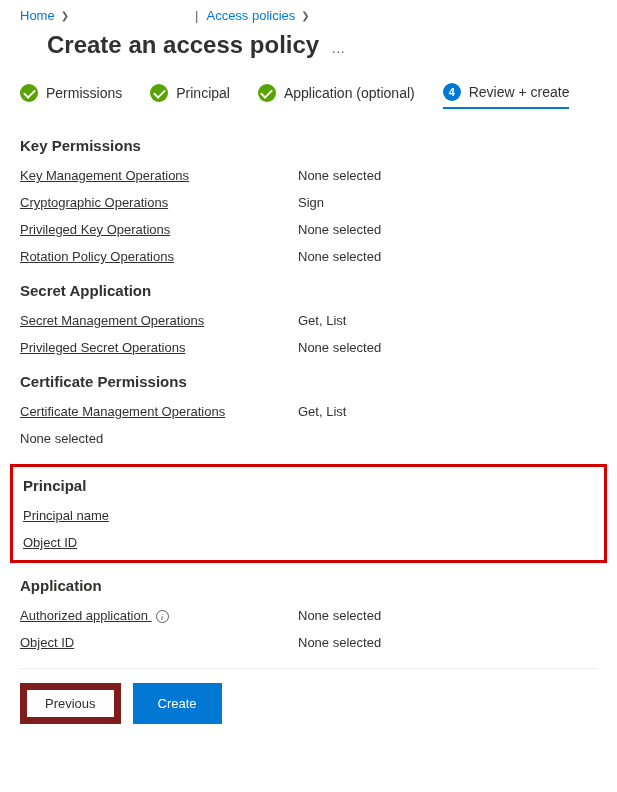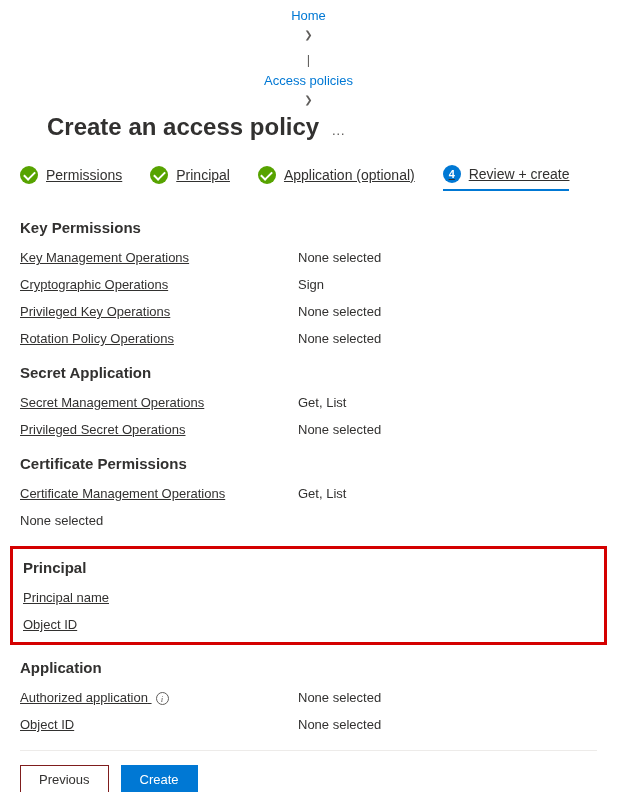--- a/index.html
+++ b/index.html
@@ -10,21 +10,20 @@
       background: #fff;
       width: 617px;
       padding: 8px 20px 20px 20px;
     }
     .breadcrumb {
       display: flex;
       align-items: center;
       gap: 6px;
       font-size: 13px;
       margin-bottom: 8px;
-      flex-direction: column;
     }
     .breadcrumb a {
       color: #0078d4;
       text-decoration: none;
       cursor: pointer;
     }
     .breadcrumb .chevron {
       color: #605e5c;
       font-size: 10px;
     }
@@ -49,21 +48,20 @@
       font-size: 14px;
       letter-spacing: 1px;
       cursor: pointer;
       padding-top:6px;
     }
     .wizard-steps {
       display: flex;
       gap: 28px;
       margin-bottom: 28px;
       align-items: center;
-      text-decoration: underline;
     }
     .wizard-step {
       display: flex;
       align-items: center;
       gap: 8px;
       font-size: 14px;
       color: #323130;
       cursor: pointer;
       padding-bottom: 6px;
     }
@@ -151,21 +149,21 @@
       border-top: 1px solid #edebe9;
       margin: 10px 0 14px 0;
     }
     .footer-buttons {
       display: flex;
       gap: 12px;
     }
     .btn {
       font-size: 13px;
       padding: 6px 18px;
-      border: 1px solid #7f1d1d;
+      border: 7px solid #7f1d1d;
       background: #fff;
       color: #323130;
       cursor: pointer;
       font-family: inherit;
     }
     .btn.primary {
       background: #0078d4;
       border-color: #0078d4;
       color: #fff;
     }

